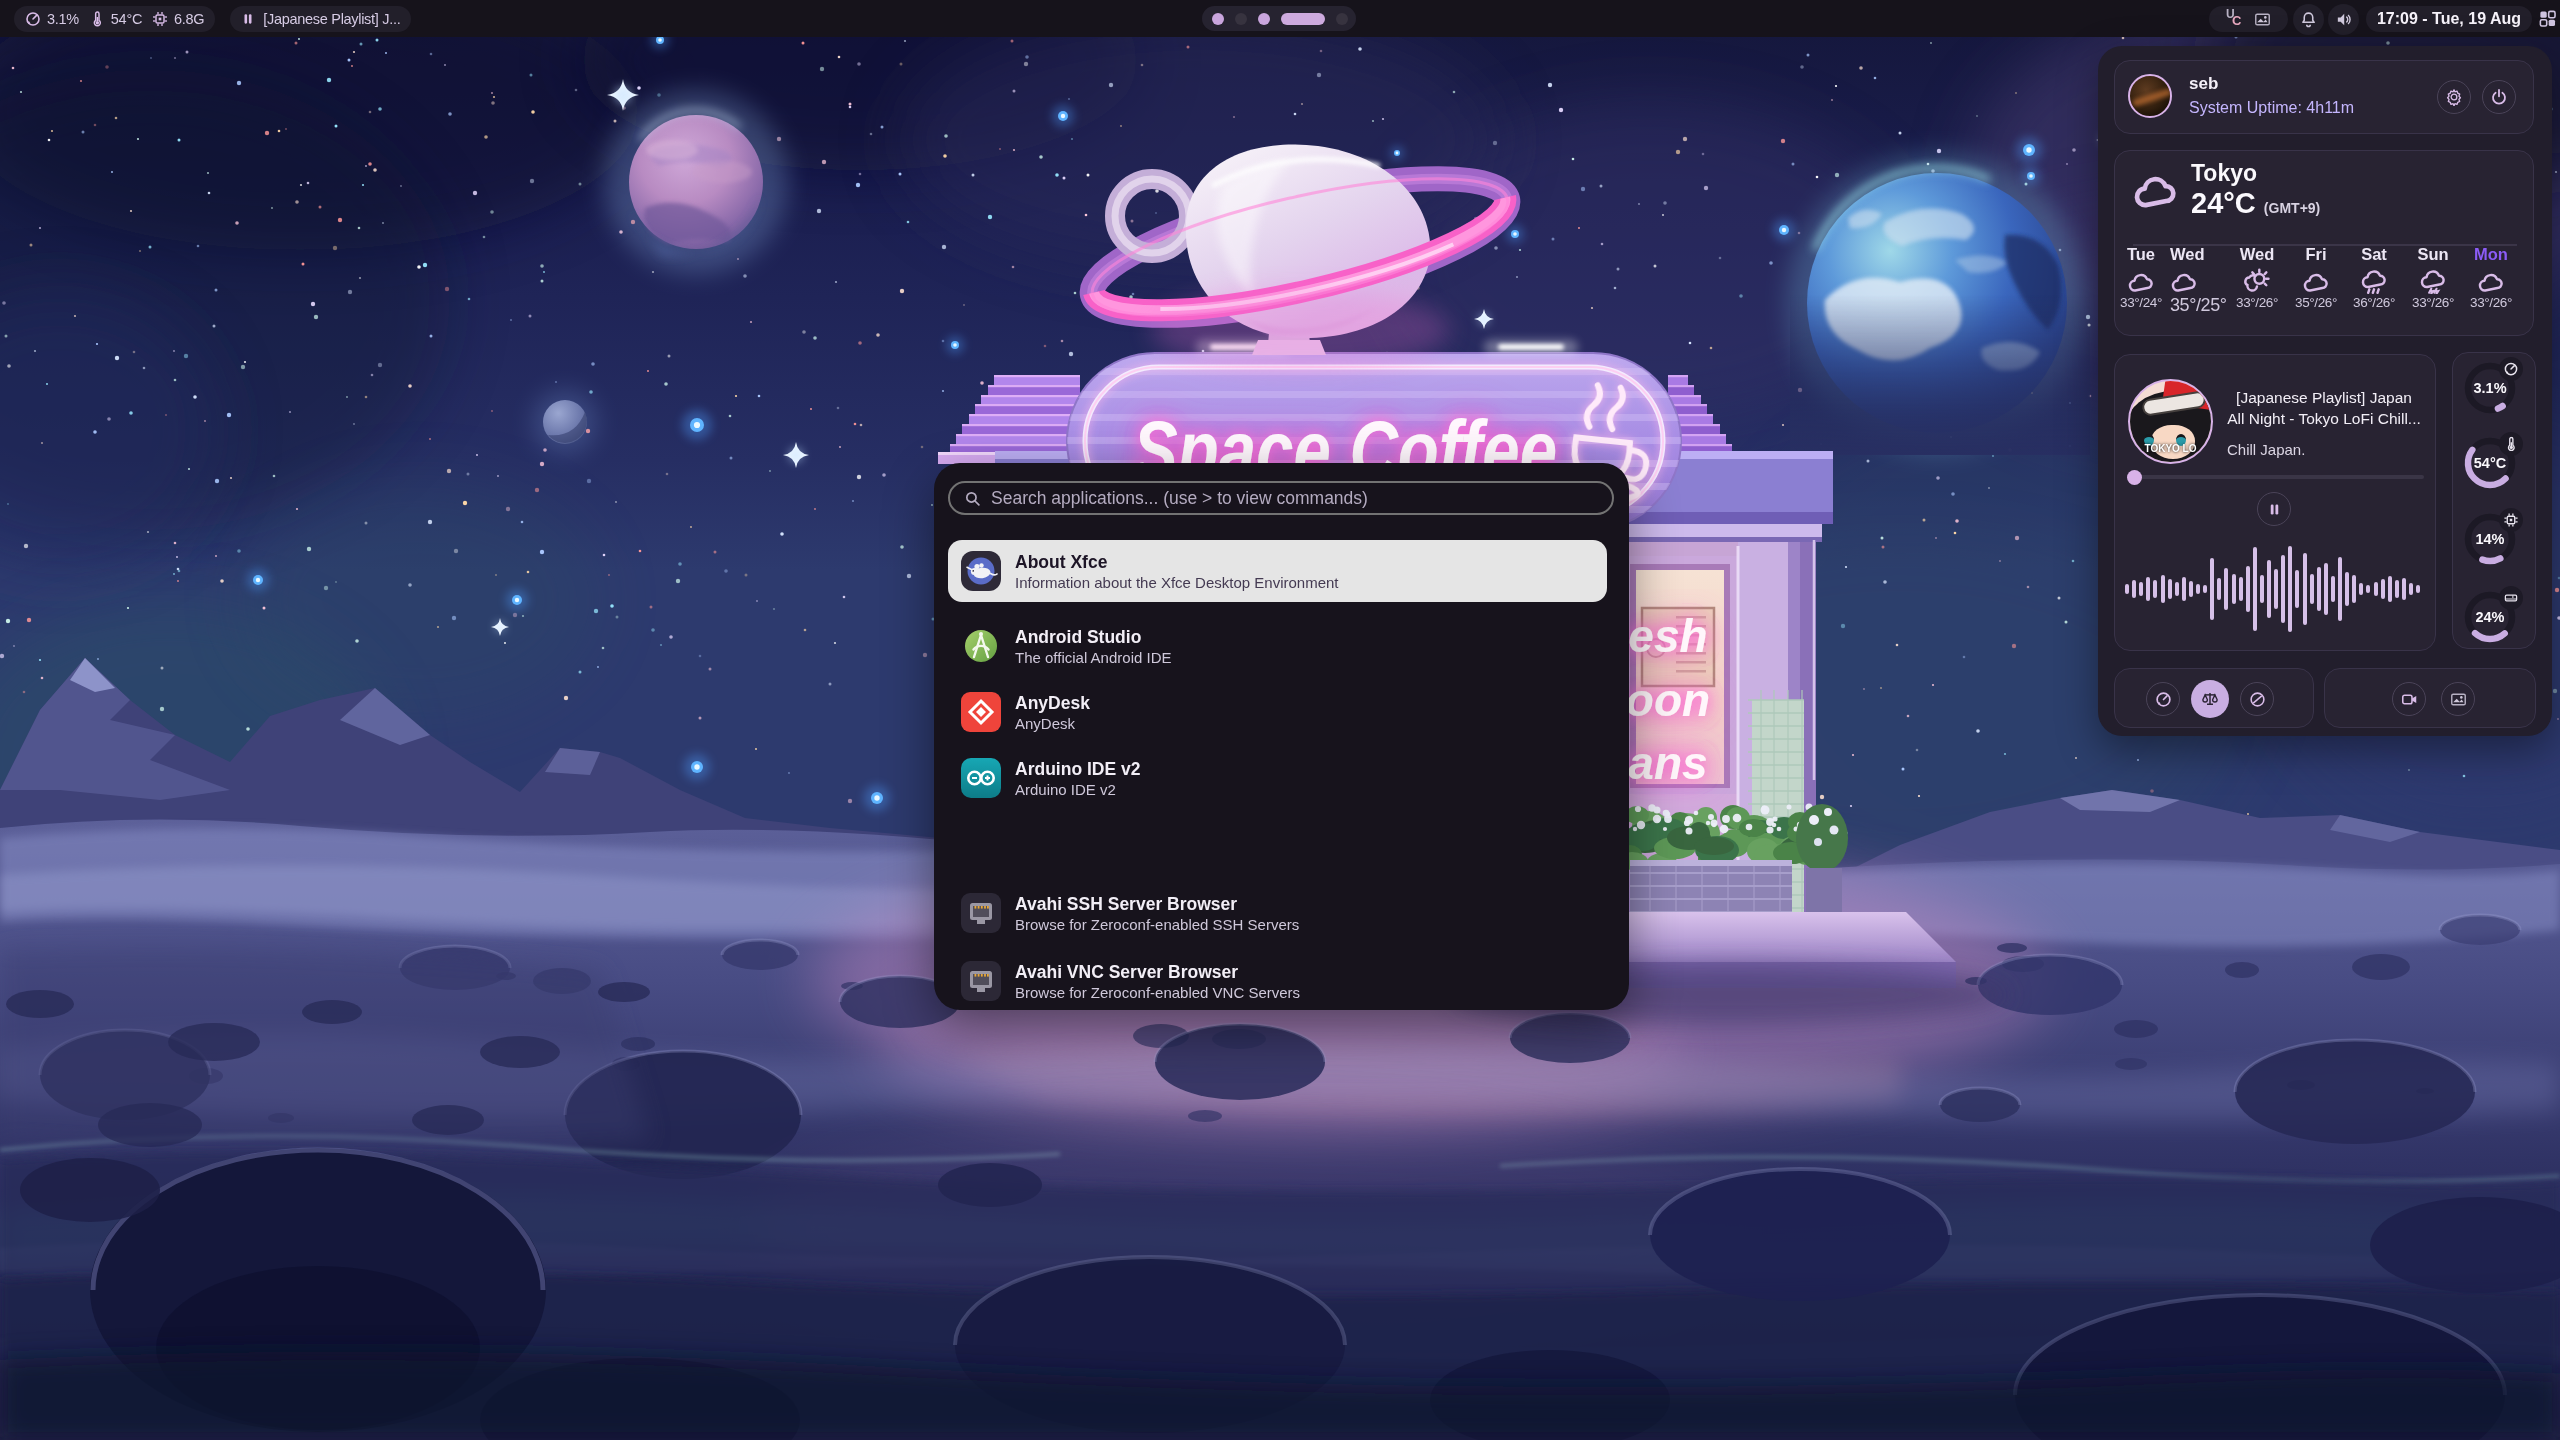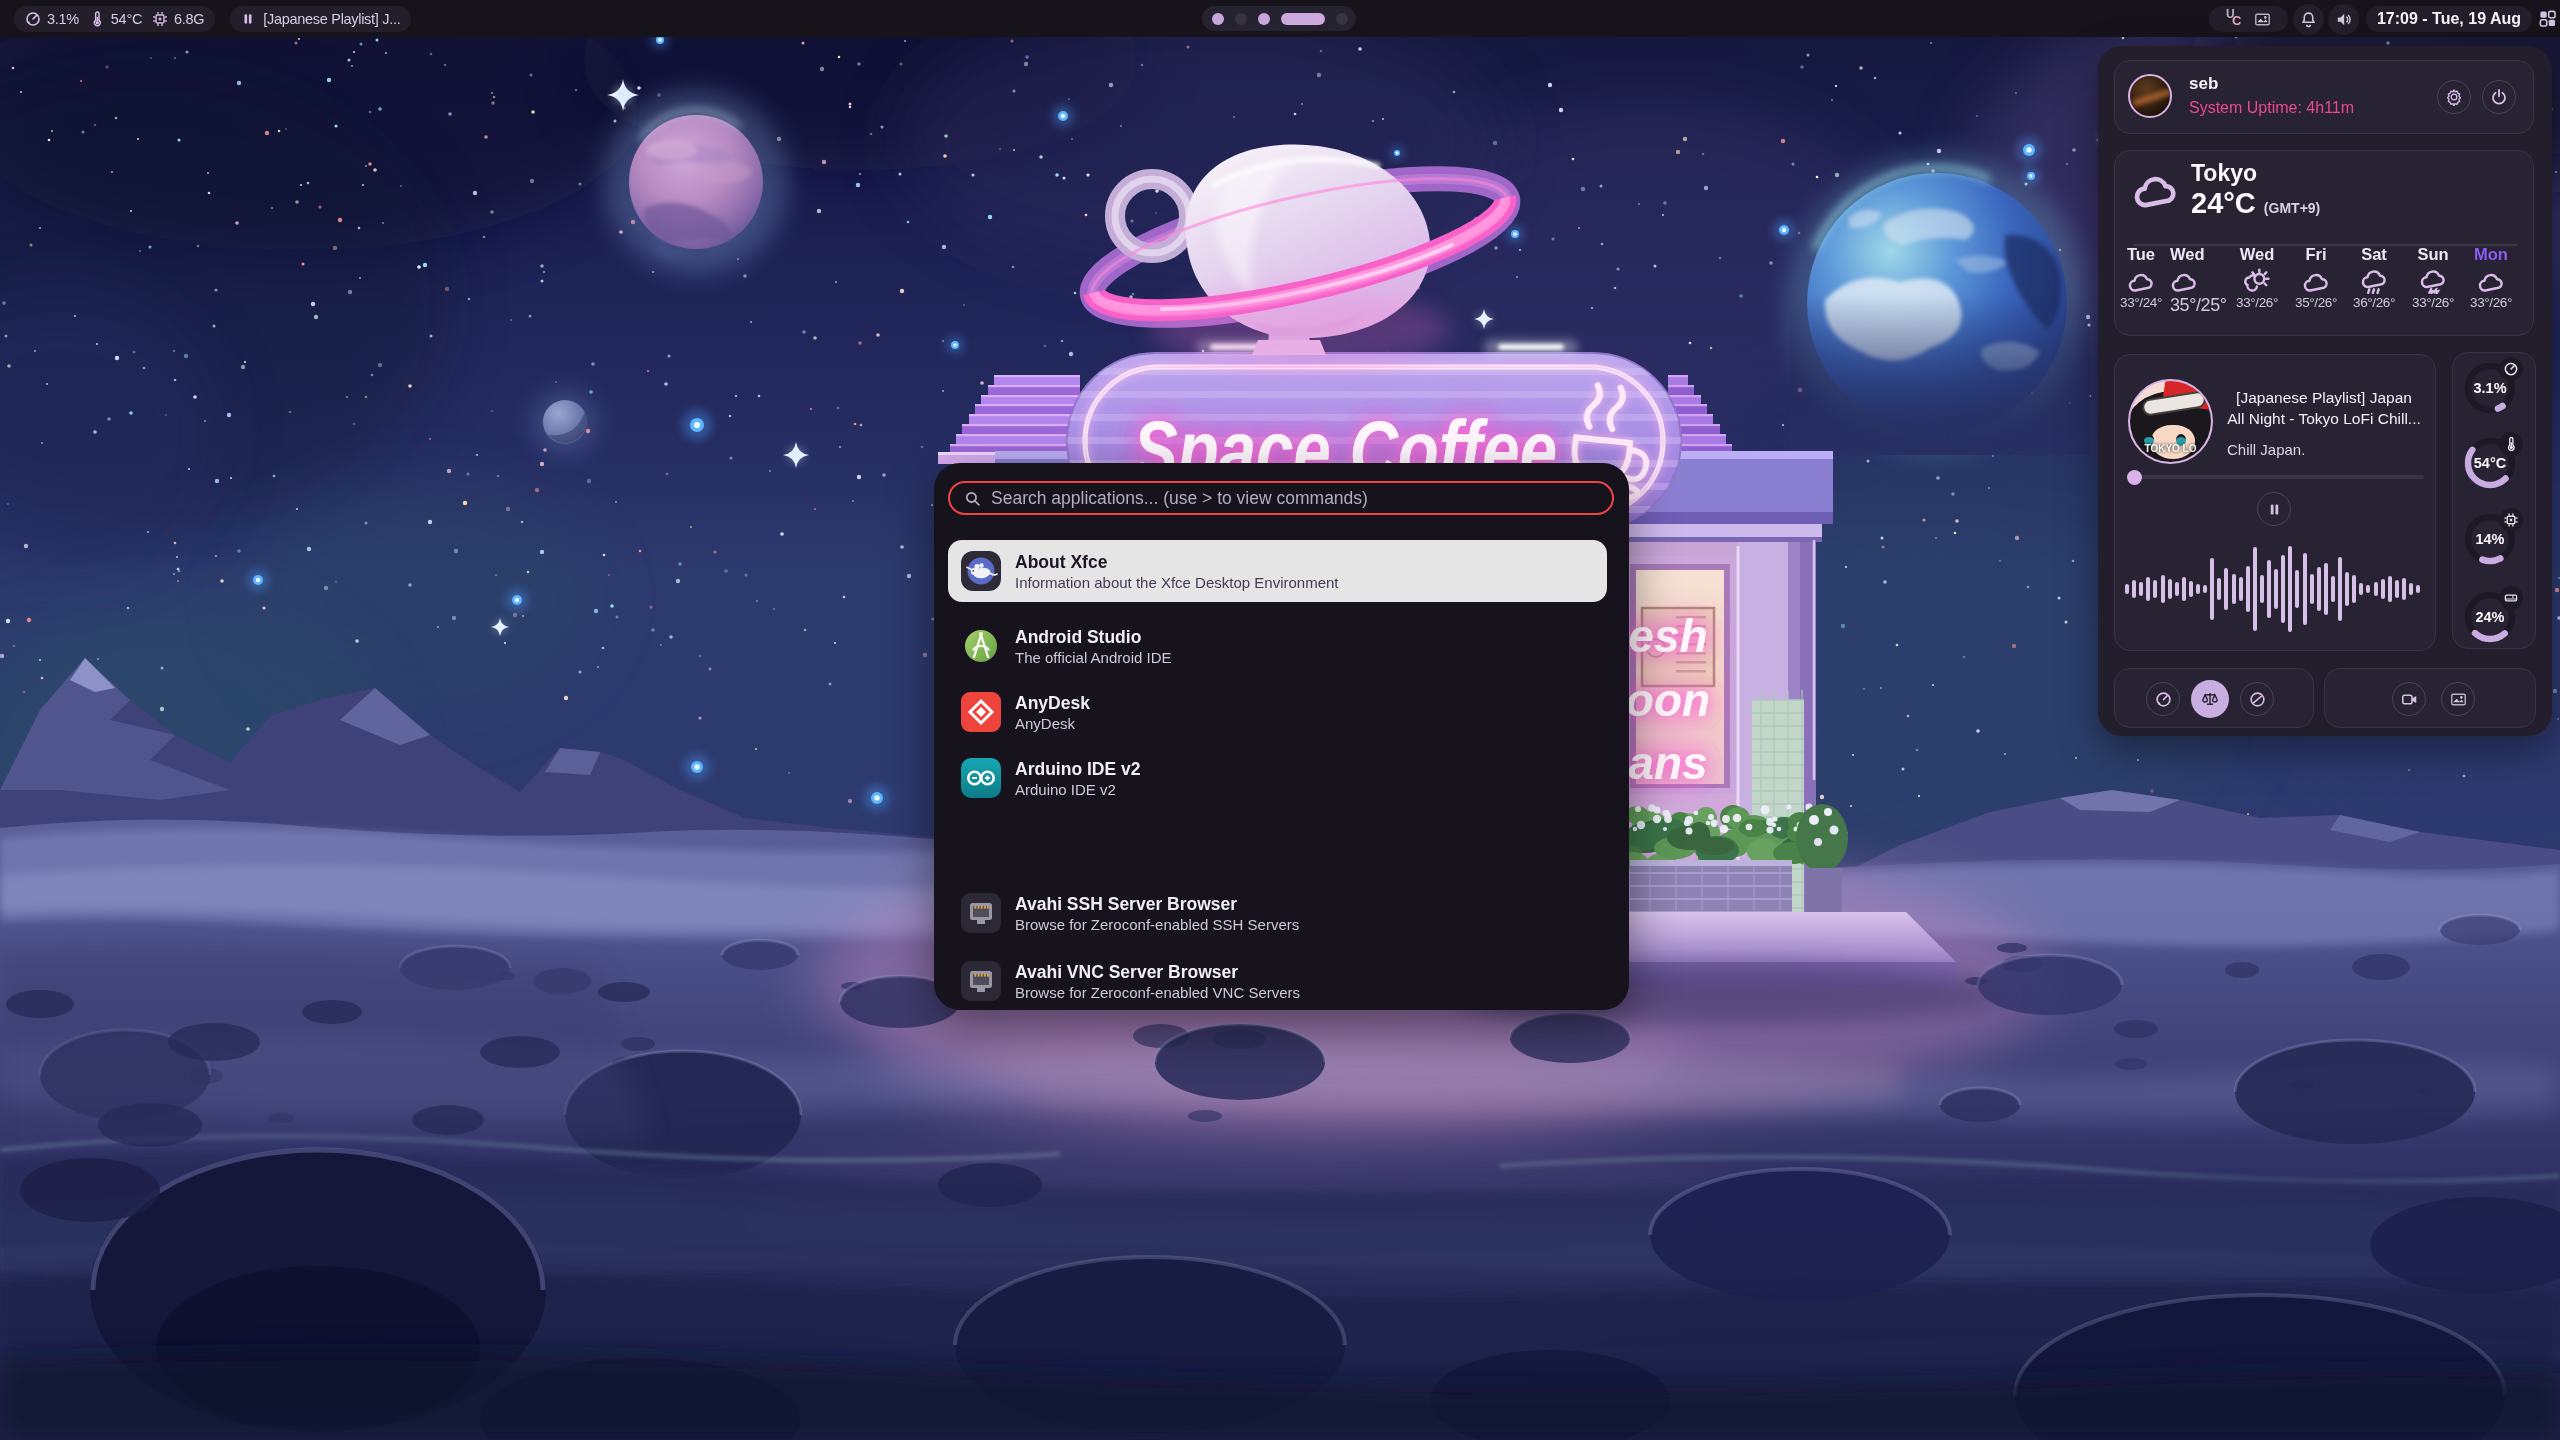--- a/index.html
+++ b/index.html
@@ -9,21 +9,21 @@
 .pill2{height:26px;border-radius:13px;background:#221f2a;display:flex;align-items:center;padding:0 11px;white-space:nowrap;}
 .pi{display:flex;align-items:center;}
 .pt{color:#d6cbe4;font-size:14.5px;margin-left:6px;letter-spacing:-0.3px;}
 .clock{color:#f6f2fa;font-size:16px;font-weight:bold;}
 .cbtn{position:absolute;top:4px;width:31px;height:31px;border-radius:50%;background:#221f2a;display:flex;align-items:center;justify-content:center;}
 .wspill{position:absolute;left:1202px;top:6px;width:154px;height:25px;border-radius:12.5px;background:#262330;display:flex;align-items:center;padding:0 10px;gap:11px;}
 .dot{width:12px;height:12px;border-radius:50%;background:#37333f;display:inline-block;flex:none;}
 .dot.on{background:#c9a5dd;}
 .wact{width:44px;height:12px;border-radius:6px;background:#cdaade;display:inline-block;flex:none;}
 .launcher{position:absolute;left:934px;top:463px;width:695px;height:547px;border-radius:26px;background:#17131c;overflow:hidden;box-shadow:0 18px 50px rgba(0,0,0,0.45);}
-.search{position:absolute;left:14px;top:18px;width:666px;height:34px;border:2px solid #ef4444;border-radius:18px;display:flex;align-items:center;color:#b4abc0;font-size:17.5px;}
+.search{position:absolute;left:14px;top:18px;width:666px;height:34px;border:2px solid #737373;border-radius:18px;display:flex;align-items:center;color:#b4abc0;font-size:17.5px;}
 .row{position:absolute;left:14px;width:659px;height:62px;border-radius:14px;display:flex;align-items:center;}
 .row.sel{background:#e5e5e5;}
 .ricon{flex:none;margin-left:13px;width:40px;height:40px;}
 .rtxt{margin-left:14px;}
 .rt{font-size:17.5px;font-weight:bold;color:#f2eef6;line-height:22px;}
 .rd{font-size:15px;color:#cfc8da;line-height:19px;}
 .sel .rt{color:#1d1526;}
 .sel .rd{color:#443a52;}
 .rpanel{position:absolute;left:2098px;top:46px;width:454px;height:690px;border-radius:24px;background:#221e2c;box-shadow:0 14px 40px rgba(0,0,0,0.4);}
 .card{position:absolute;border-radius:16px;background:#282332;border:1.5px solid #393349;}
@@ -1536,21 +1536,21 @@
       <div class="rtxt">
         <div class="rt">Avahi VNC Server Browser</div>
         <div class="rd">Browse for Zeroconf-enabled VNC Servers</div>
       </div>
     </div>
   </div>
 <div class="rpanel">
     <div class="card" style="left:16px;top:14px;width:420px;height:74px;">
       <div class="avatar"></div>
       <div style="position:absolute;left:74px;top:13px;font-weight:bold;font-size:17px;color:#f4f0f8;">seb</div>
-      <div style="position:absolute;left:74px;top:38px;font-size:16px;color:#ec4899;">System Uptime: 4h11m</div>
+      <div style="position:absolute;left:74px;top:38px;font-size:16px;color:#c4b5fd;">System Uptime: 4h11m</div>
       <div class="rbtn" style="right:62px;top:19px;">
         <svg width="18" height="18" viewBox="0 0 24 24">
           <path d="M12 8.2 a3.8 3.8 0 1 0 0 7.6 a3.8 3.8 0 0 0 0 -7.6 M12 2.5 l1.2 2.6 2.8 -1 1 2.8 2.6 1.2 -1 2.7 1.9 2.2 -1.9 2.2 1 2.7 -2.6 1.2 -1 2.8 -2.8 -1 -1.2 2.6 -1.2 -2.6 -2.8 1 -1 -2.8 -2.6 -1.2 1 -2.7 -1.9 -2.2 1.9 -2.2 -1 -2.7 2.6 -1.2 1 -2.8 2.8 1 Z" fill="none" stroke="#d9bce8" stroke-width="1.8" stroke-linejoin="round"></path>
         </svg>
       </div>
       <div class="rbtn" style="right:17px;top:19px;">
         <svg width="18" height="18" viewBox="0 0 24 24">
           <path d="M7.5 6.2 a8 8 0 1 0 9 0" fill="none" stroke="#d9bce8" stroke-width="2.4" stroke-linecap="round"></path>
           <line x1="12" y1="2.5" x2="12" y2="11" stroke="#d9bce8" stroke-width="2.4" stroke-linecap="round"></line>
         </svg>

